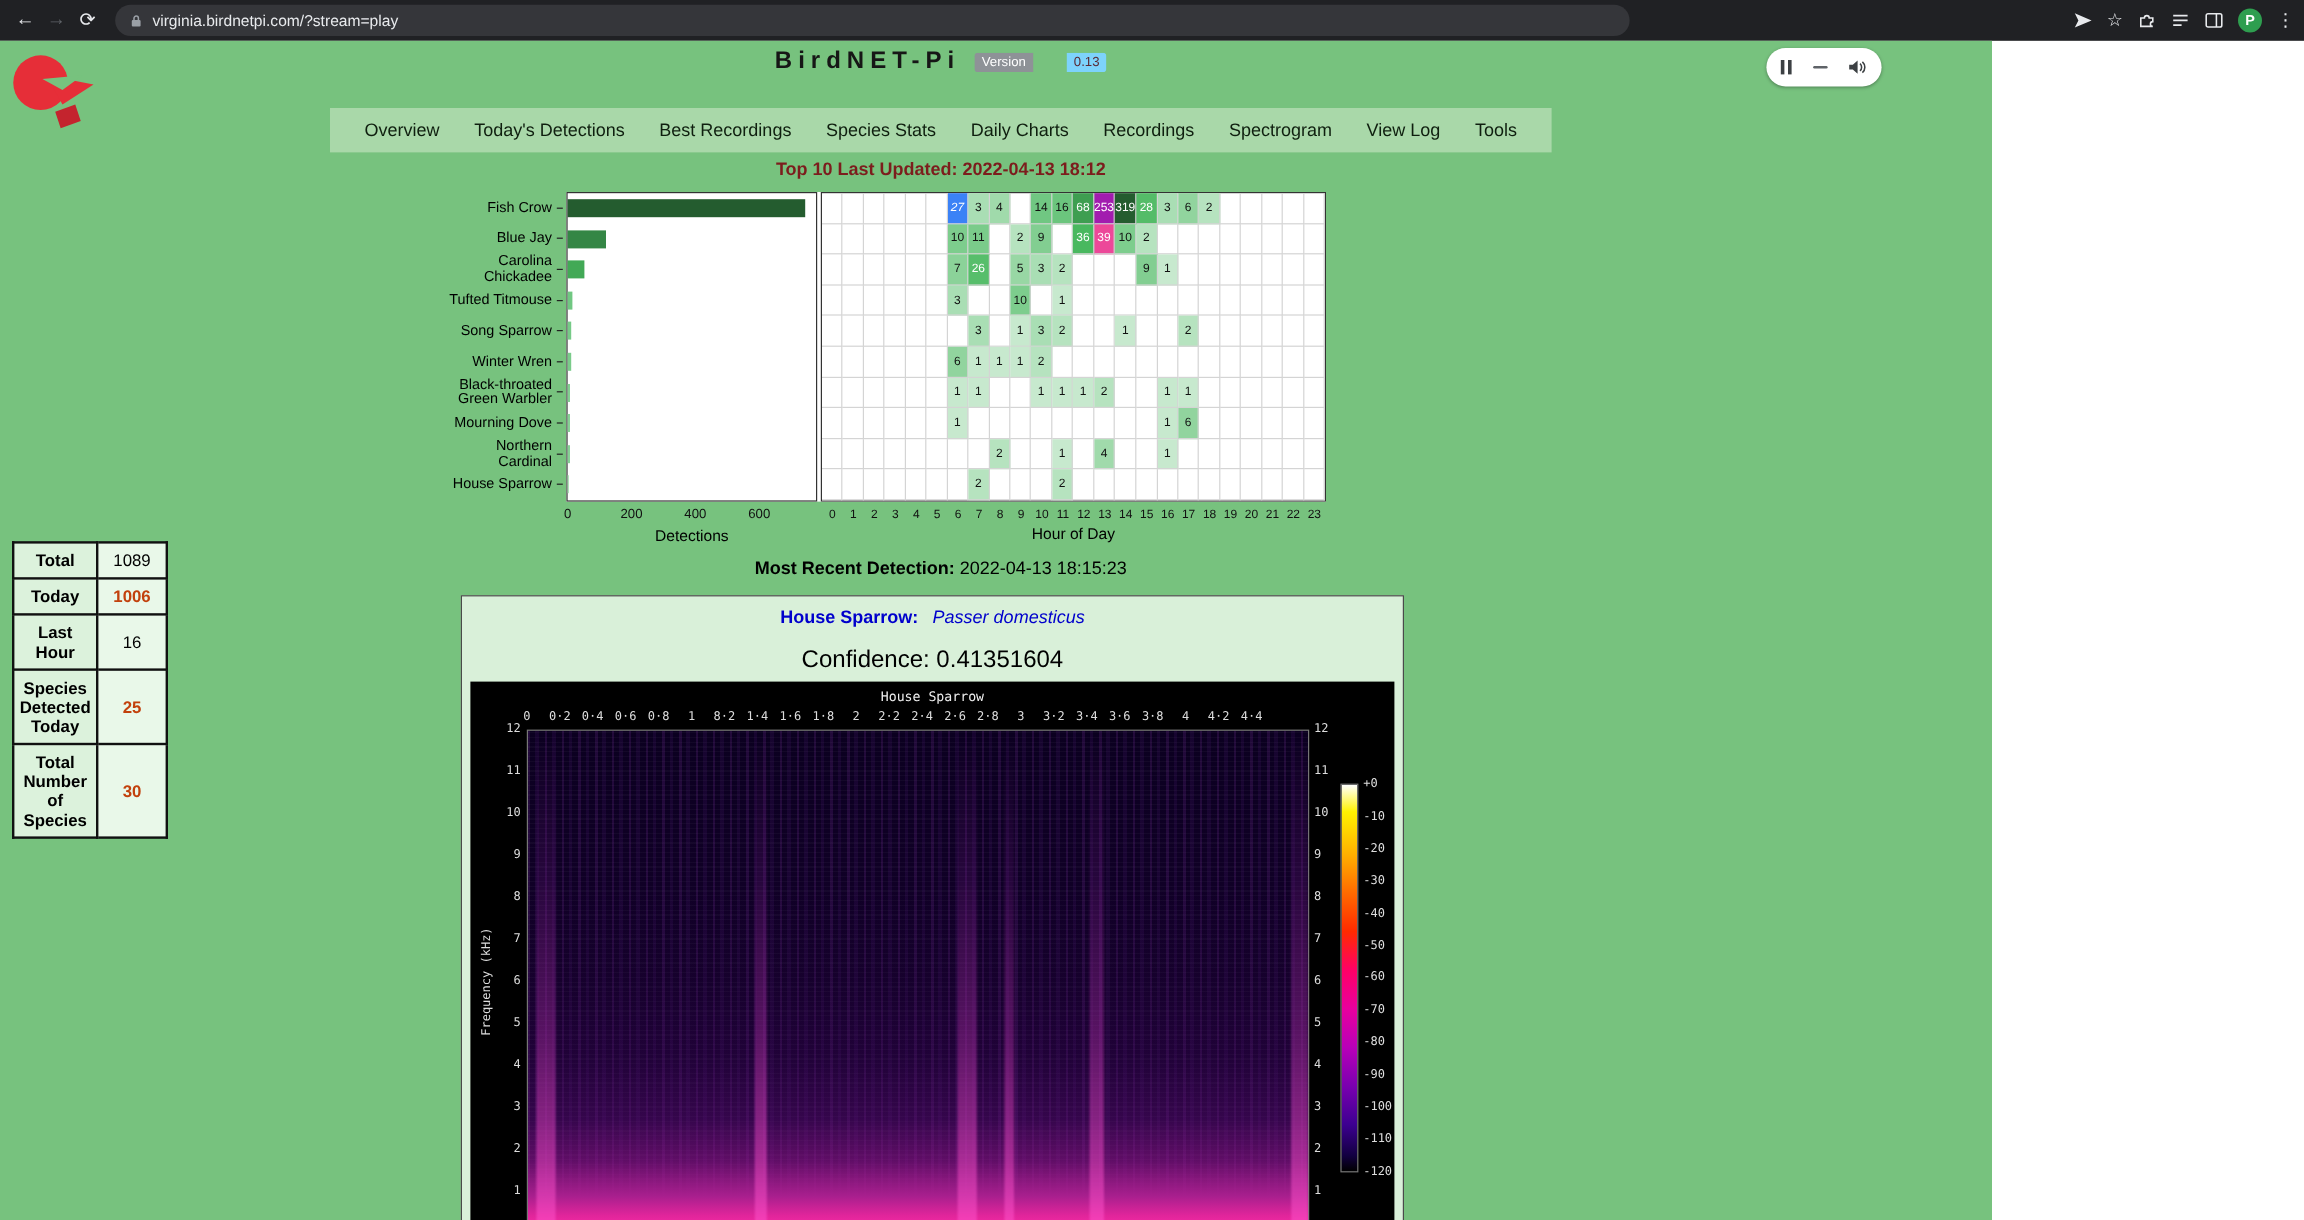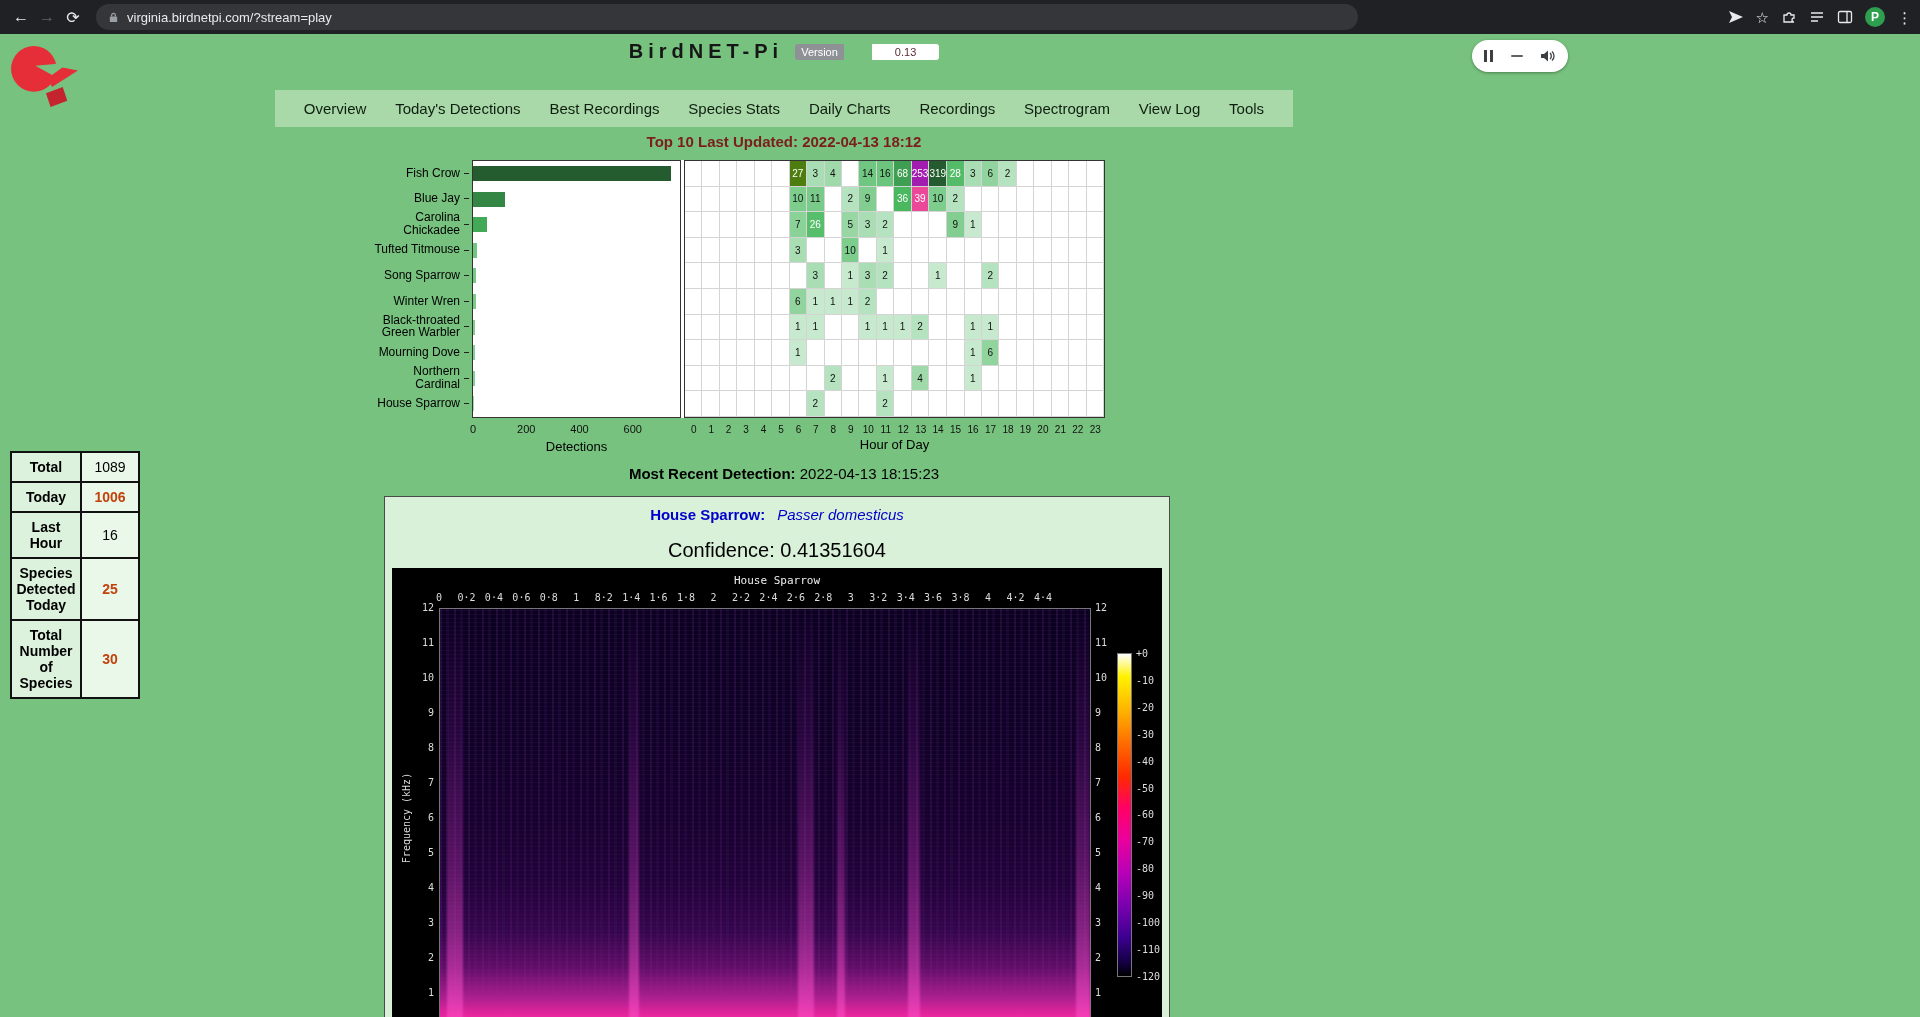--- a/index.html
+++ b/index.html
@@ -12,28 +12,28 @@
   .chrome .back { margin-left:8px; }
   .omnibox { margin-left:10px; width:1262px; height:26px; background:#35363a; border-radius:13px; display:flex; align-items:center; padding:0 12px; }
   .lock-icon { width:11px; height:11px; margin-right:8px; flex:0 0 auto; }
   .url-text { color:#e8eaed; font-size:13px; white-space:nowrap; }
   .chrome-right { position:absolute; right:8px; top:0; height:34px; display:flex; align-items:center; gap:12px; }
   .chrome-right svg { display:block; }
   .glyph { color:#e8eaed; font-size:15px; line-height:1; cursor:pointer; }
   .avatar { width:20px; height:20px; border-radius:50%; background:#2e9e4f; color:#fff; font-size:12px; font-weight:bold; display:flex; align-items:center; justify-content:center; }
 
   
-  .page { position:relative; width:1920px; height:983px; background:#77c27e; overflow:hidden; }
+  .page { position:relative; width:1660px; height:983px; background:#77c27e; overflow:hidden; }
   .logo { position:absolute; left:8px; top:6px; width:76px; height:76px; }
 
   .title-row { position:absolute; left:0; top:6px; width:1568px; display:flex; align-items:center; justify-content:center; gap:12px; }
   .title-row h1 { font-size:20px; font-weight:bold; letter-spacing:5px; color:#161616; }
   .badge { display:inline-flex; font-size:11px; border-radius:3px; overflow:hidden; font-weight:normal; letter-spacing:0;gap:28px; }
   .v-label { background:#8e9297; color:#fff; padding:2px 6px; }
-  .v-value { background:#ffffff; color:#5a2a35; padding:2px 23px; }
+  .v-value { background:#7dd3fc; color:#5a2a35; padding:2px 6px; }
 
   .media-pill { position:absolute; left:1472px; top:6px; width:96px; height:32px; background:#fff; border-radius:16px; box-shadow:0 1px 3px rgba(0,0,0,.35); display:flex; align-items:center; justify-content:space-between; padding:0 12px; }
   .pause { display:flex; gap:3px; cursor:pointer; }
   .pause i { display:block; width:3px; height:12px; background:#3c4043; }
   .seek { display:block; width:12px; height:2px; border-radius:1px; background:#5f6368; cursor:pointer; }
 
   .nav { position:absolute; left:275px; top:56px; width:1018px; height:37px; background:#a9d8a9; display:flex; align-items:center; justify-content:space-evenly; }
   .nav-item { font-size:15px; color:#0f1f0f; text-decoration:none; cursor:pointer; white-space:nowrap; }
 
   .heading { position:absolute; left:0; width:1568px; text-align:center; font-size:15px; }
@@ -204,21 +204,21 @@
           <div class="bar" style="width: 1.1px; background: rgb(160, 218, 171);"></div>
         </div>
       </div>
     <div class="heat-plot">
         <div class="heat-cell"></div>
         <div class="heat-cell"></div>
         <div class="heat-cell"></div>
         <div class="heat-cell"></div>
         <div class="heat-cell"></div>
         <div class="heat-cell"></div>
-        <div class="heat-cell" style="background: #4d7c0f; color: rgb(255, 255, 255);">27</div>
+        <div class="heat-cell" style="background: #3b82f6; color: rgb(255, 255, 255); font-style: italic;">27</div>
         <div class="heat-cell" style="background: rgb(169, 222, 180); color: rgb(17, 17, 17);">3</div>
         <div class="heat-cell" style="background: rgb(160, 218, 171); color: rgb(17, 17, 17);">4</div>
         <div class="heat-cell"></div>
         <div class="heat-cell" style="background: rgb(112, 199, 130); color: rgb(17, 17, 17);">14</div>
         <div class="heat-cell" style="background: rgb(107, 197, 125); color: rgb(17, 17, 17);">16</div>
         <div class="heat-cell" style="background: rgb(62, 158, 81); color: rgb(255, 255, 255);">68</div>
         <div class="heat-cell" style="background: #a21caf; color: rgb(255, 255, 255);">253</div>
         <div class="heat-cell" style="background: rgb(36, 92, 47); color: rgb(255, 255, 255);">319</div>
         <div class="heat-cell" style="background: rgb(84, 188, 104); color: rgb(255, 255, 255);">28</div>
         <div class="heat-cell" style="background: rgb(169, 222, 180); color: rgb(17, 17, 17);">3</div>

